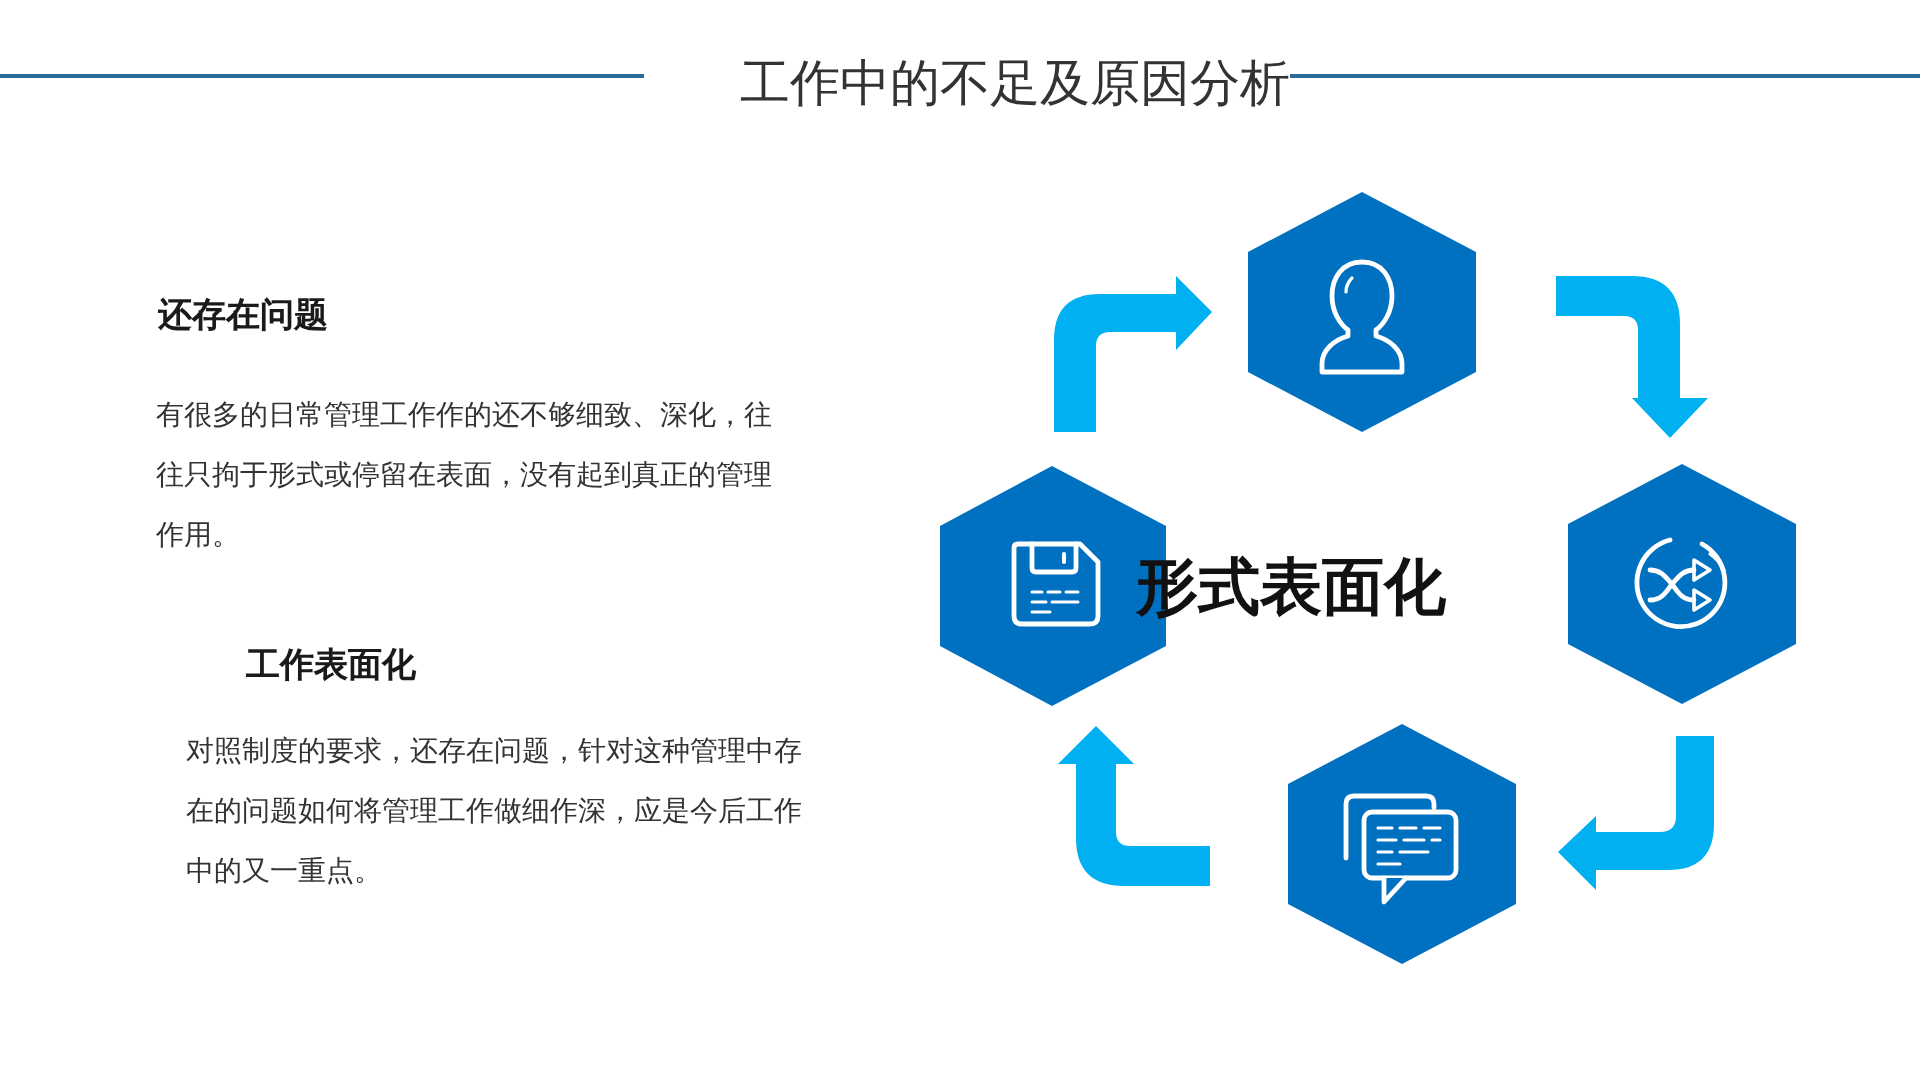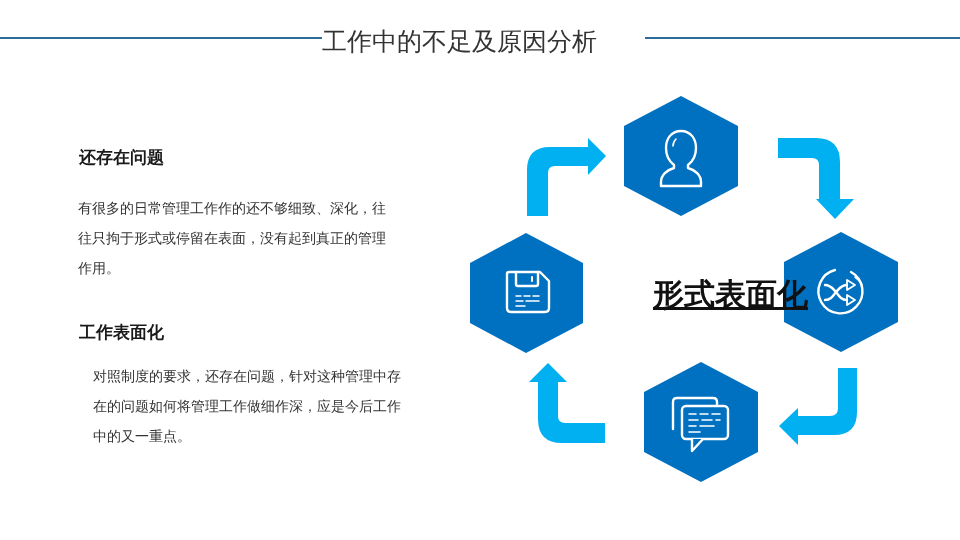--- a/index.html
+++ b/index.html
@@ -1,37 +1,37 @@
 <!DOCTYPE html>
 <html><head>
 <meta charset="utf-8">
 <style>
   html, body { margin:0; padding:0; }
   body { width:960px; height:540px; background:#ffffff; position:relative; overflow:hidden;
          font-family:"DejaVu Sans","Liberation Sans",sans-serif; }
   .title-line { position:absolute; top:37px; height:2px; background:#2b6c98; }
-  .title { position:absolute; top:25px; left:322px; width:323px; text-align:left;
+  .title { position:absolute; top:25px; left:322px; width:323px; text-align:right;
            font-size:25px; color:#333333; letter-spacing:0px; line-height:34px; white-space:nowrap; }
   .section-title { position:absolute; left:79px; font-size:17px; font-weight:bold; color:#1a1a1a; }
   .section-body { position:absolute; left:78px; width:310px; font-size:14px; line-height:30px; color:#333333; }
   svg.diagram { position:absolute; left:0; top:0; }
-  .center-label { position:absolute; left:628px; top:272px; width:180px; text-align:right;
-                  font-size:31px; font-weight:bold; color:#111111; line-height:44px;text-decoration:underline; }
+  .center-label { position:absolute; left:568px; top:272px; width:180px; text-align:left;
+                  font-size:31px; font-weight:bold; color:#111111; line-height:44px; }
 </style>
 </head>
 <body>
 
 <div class="title-line" style="left:0; width:322px;"></div>
 <div class="title">工作中的不足及原因分析</div>
 <div class="title-line" style="left:645px; width:315px;"></div>
 
 <div class="section-title" style="top:146px;">还存在问题</div>
 <div class="section-body" style="top:193px;">有很多的日常管理工作作的还不够细致、深化，往往只拘于形式或停留在表面，没有起到真正的管理作用。</div>
 
-<div class="section-title" style="top:321px;">工作表面化</div>
+<div class="section-title" style="top:321px;margin-left:44px;">工作表面化</div>
 <div class="section-body" style="top:361px;margin-left:15px;">对照制度的要求，还存在问题，针对这种管理中存在的问题如何将管理工作做细作深，应是今后工作中的又一重点。</div>
 
 <svg class="diagram" width="960" height="540" viewBox="0 0 960 540">
 
   <g fill="#00b0f0">
 
     <g>
       <path d="M527,216 L527,170 Q527,147 550,147 L588,147 L588,138 L606,156 L588,175 L588,166 L555,166 Q548,166 548,173 L548,216 Z"></path>
     </g>
 

